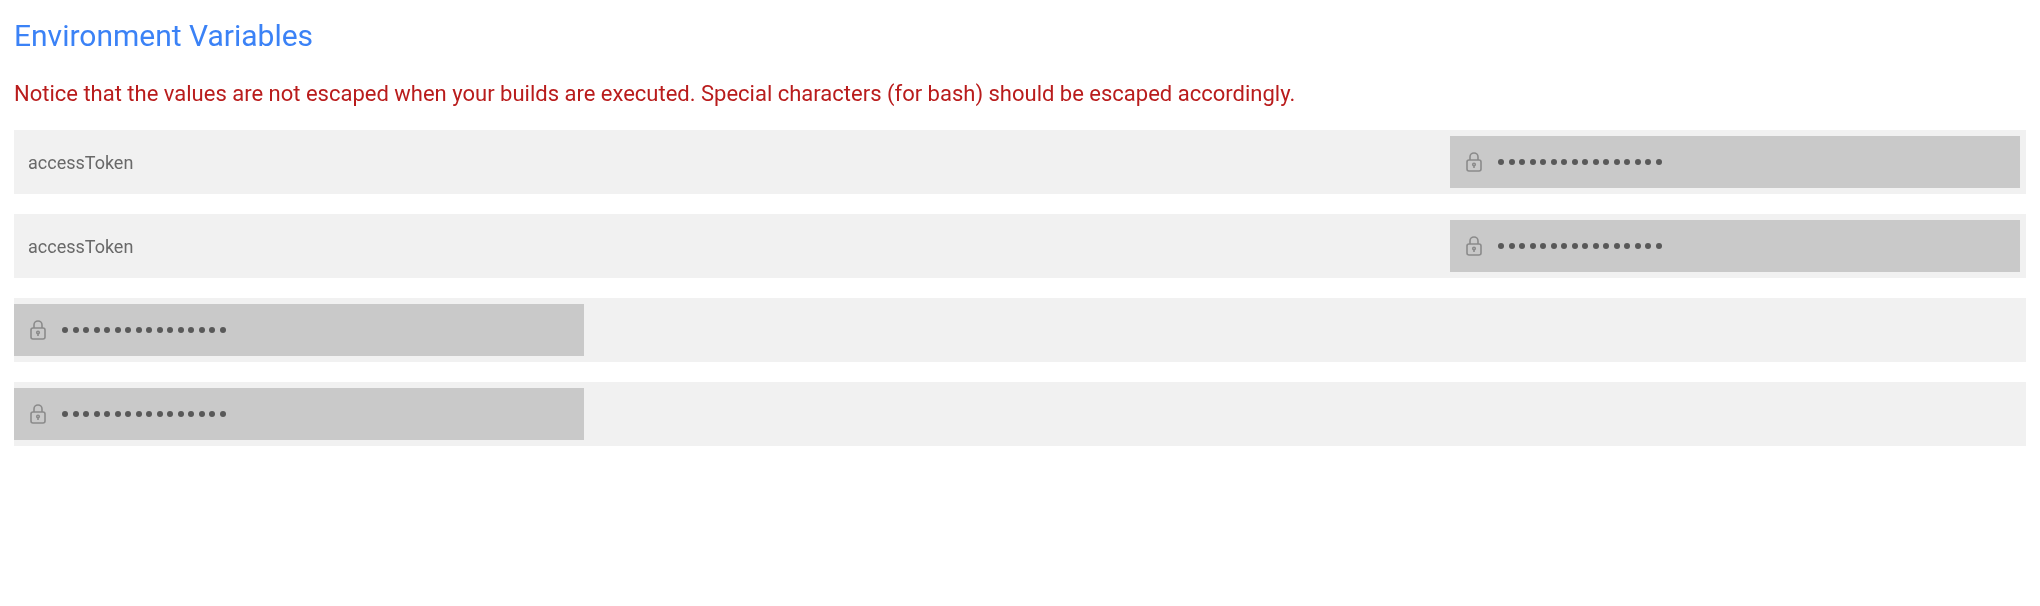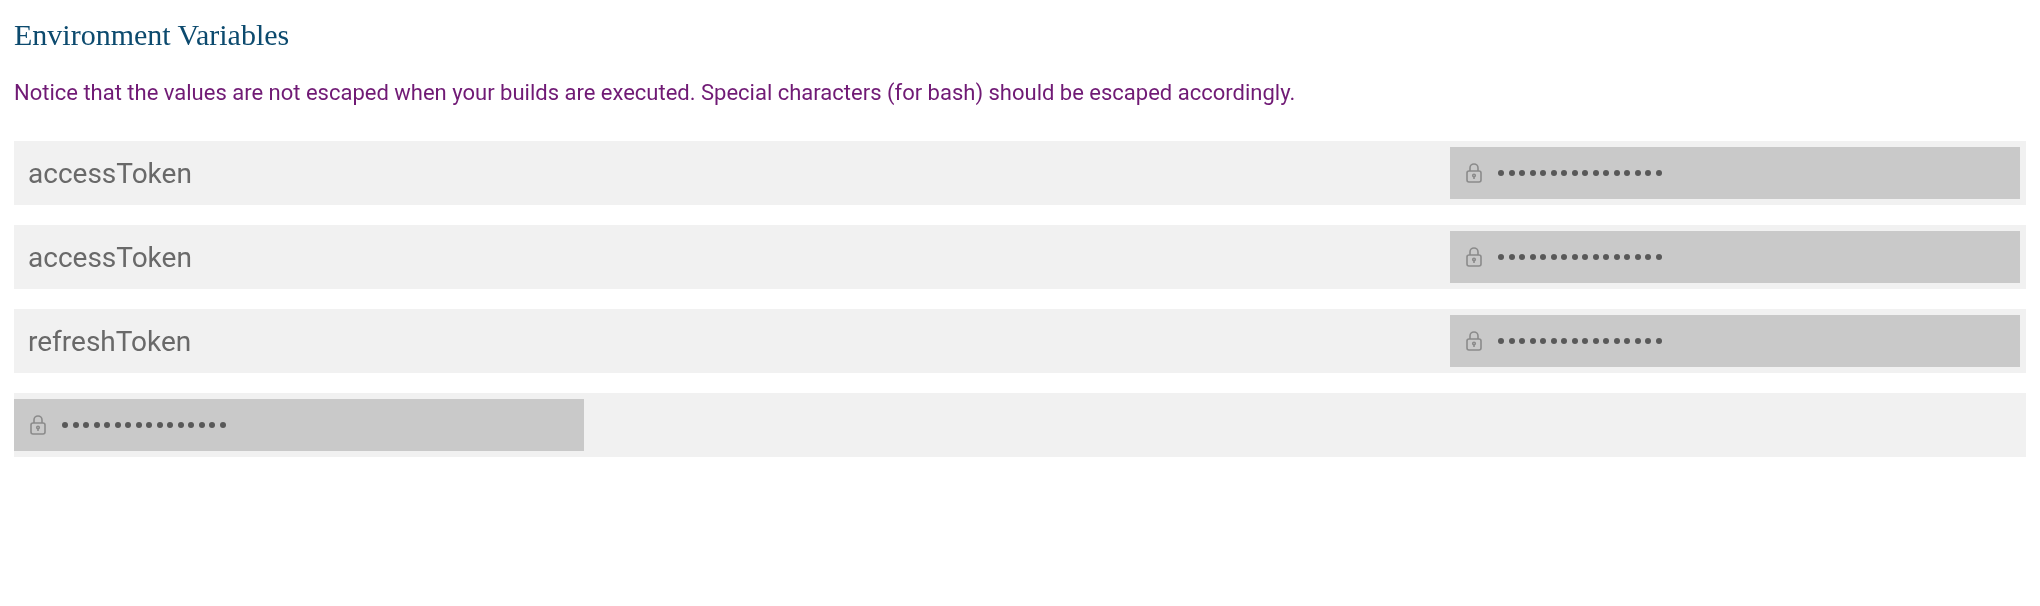--- a/index.html
+++ b/index.html
@@ -3,46 +3,45 @@
 <meta charset="utf-8">
 <style>
   * { box-sizing: border-box; margin: 0; padding: 0; }
   body {
     font-family: -apple-system, BlinkMacSystemFont, "Segoe UI", Roboto, "Helvetica Neue", Arial, sans-serif;
     background: #ffffff;
     padding: 18px 14px;
     width: 2040px;
   }
   .section-title {
-    color: #0c4a6e;
+    color: #3b82f6;
     font-size: 30px;
     font-weight: 400;
     margin-bottom: 28px;
-    font-family: Liberation Serif, serif;
   }
   .notice {
-    color: #701a75;
+    color: #b91c1c;
     font-size: 22px;
     font-weight: 400;
-    margin-bottom: 36px;
+    margin-bottom: 24px;
   }
   .env-row {
     display: flex;
     align-items: stretch;
     background: #f1f1f1;
     margin-bottom: 20px;
     height: 64px;
   }
   .env-name {
     flex: 1;
     display: flex;
     align-items: center;
     padding: 0 14px;
     color: #696969;
-    font-size: 28px;
+    font-size: 18px;
   }
   .env-value-wrap {
     width: 570px;
     background: #c9c9c9;
     margin: 6px 6px 6px 0;
     display: flex;
     align-items: center;
     padding: 0 14px;
     gap: 14px;
   }
@@ -127,21 +126,20 @@
           <span class="dot"></span>
           <span class="dot"></span>
           <span class="dot"></span>
           <span class="dot"></span>
           <span class="dot"></span>
           <span class="dot"></span>
         </div>
       </div>
     </div>
     <div class="env-row">
-      <div class="env-name">refreshToken</div>
       <div class="env-value-wrap">
         <svg class="lock-svg" viewBox="0 0 20 24">
           <path d="M6 10 V7 a4 4 0 0 1 8 0 V10"></path>
           <rect x="3" y="10" width="14" height="11" rx="2"></rect>
           <circle cx="10" cy="14.5" r="1.3"></circle>
           <line x1="10" y1="15.5" x2="10" y2="18"></line>
         </svg>
         <div class="dots">
           <span class="dot"></span>
           <span class="dot"></span>

